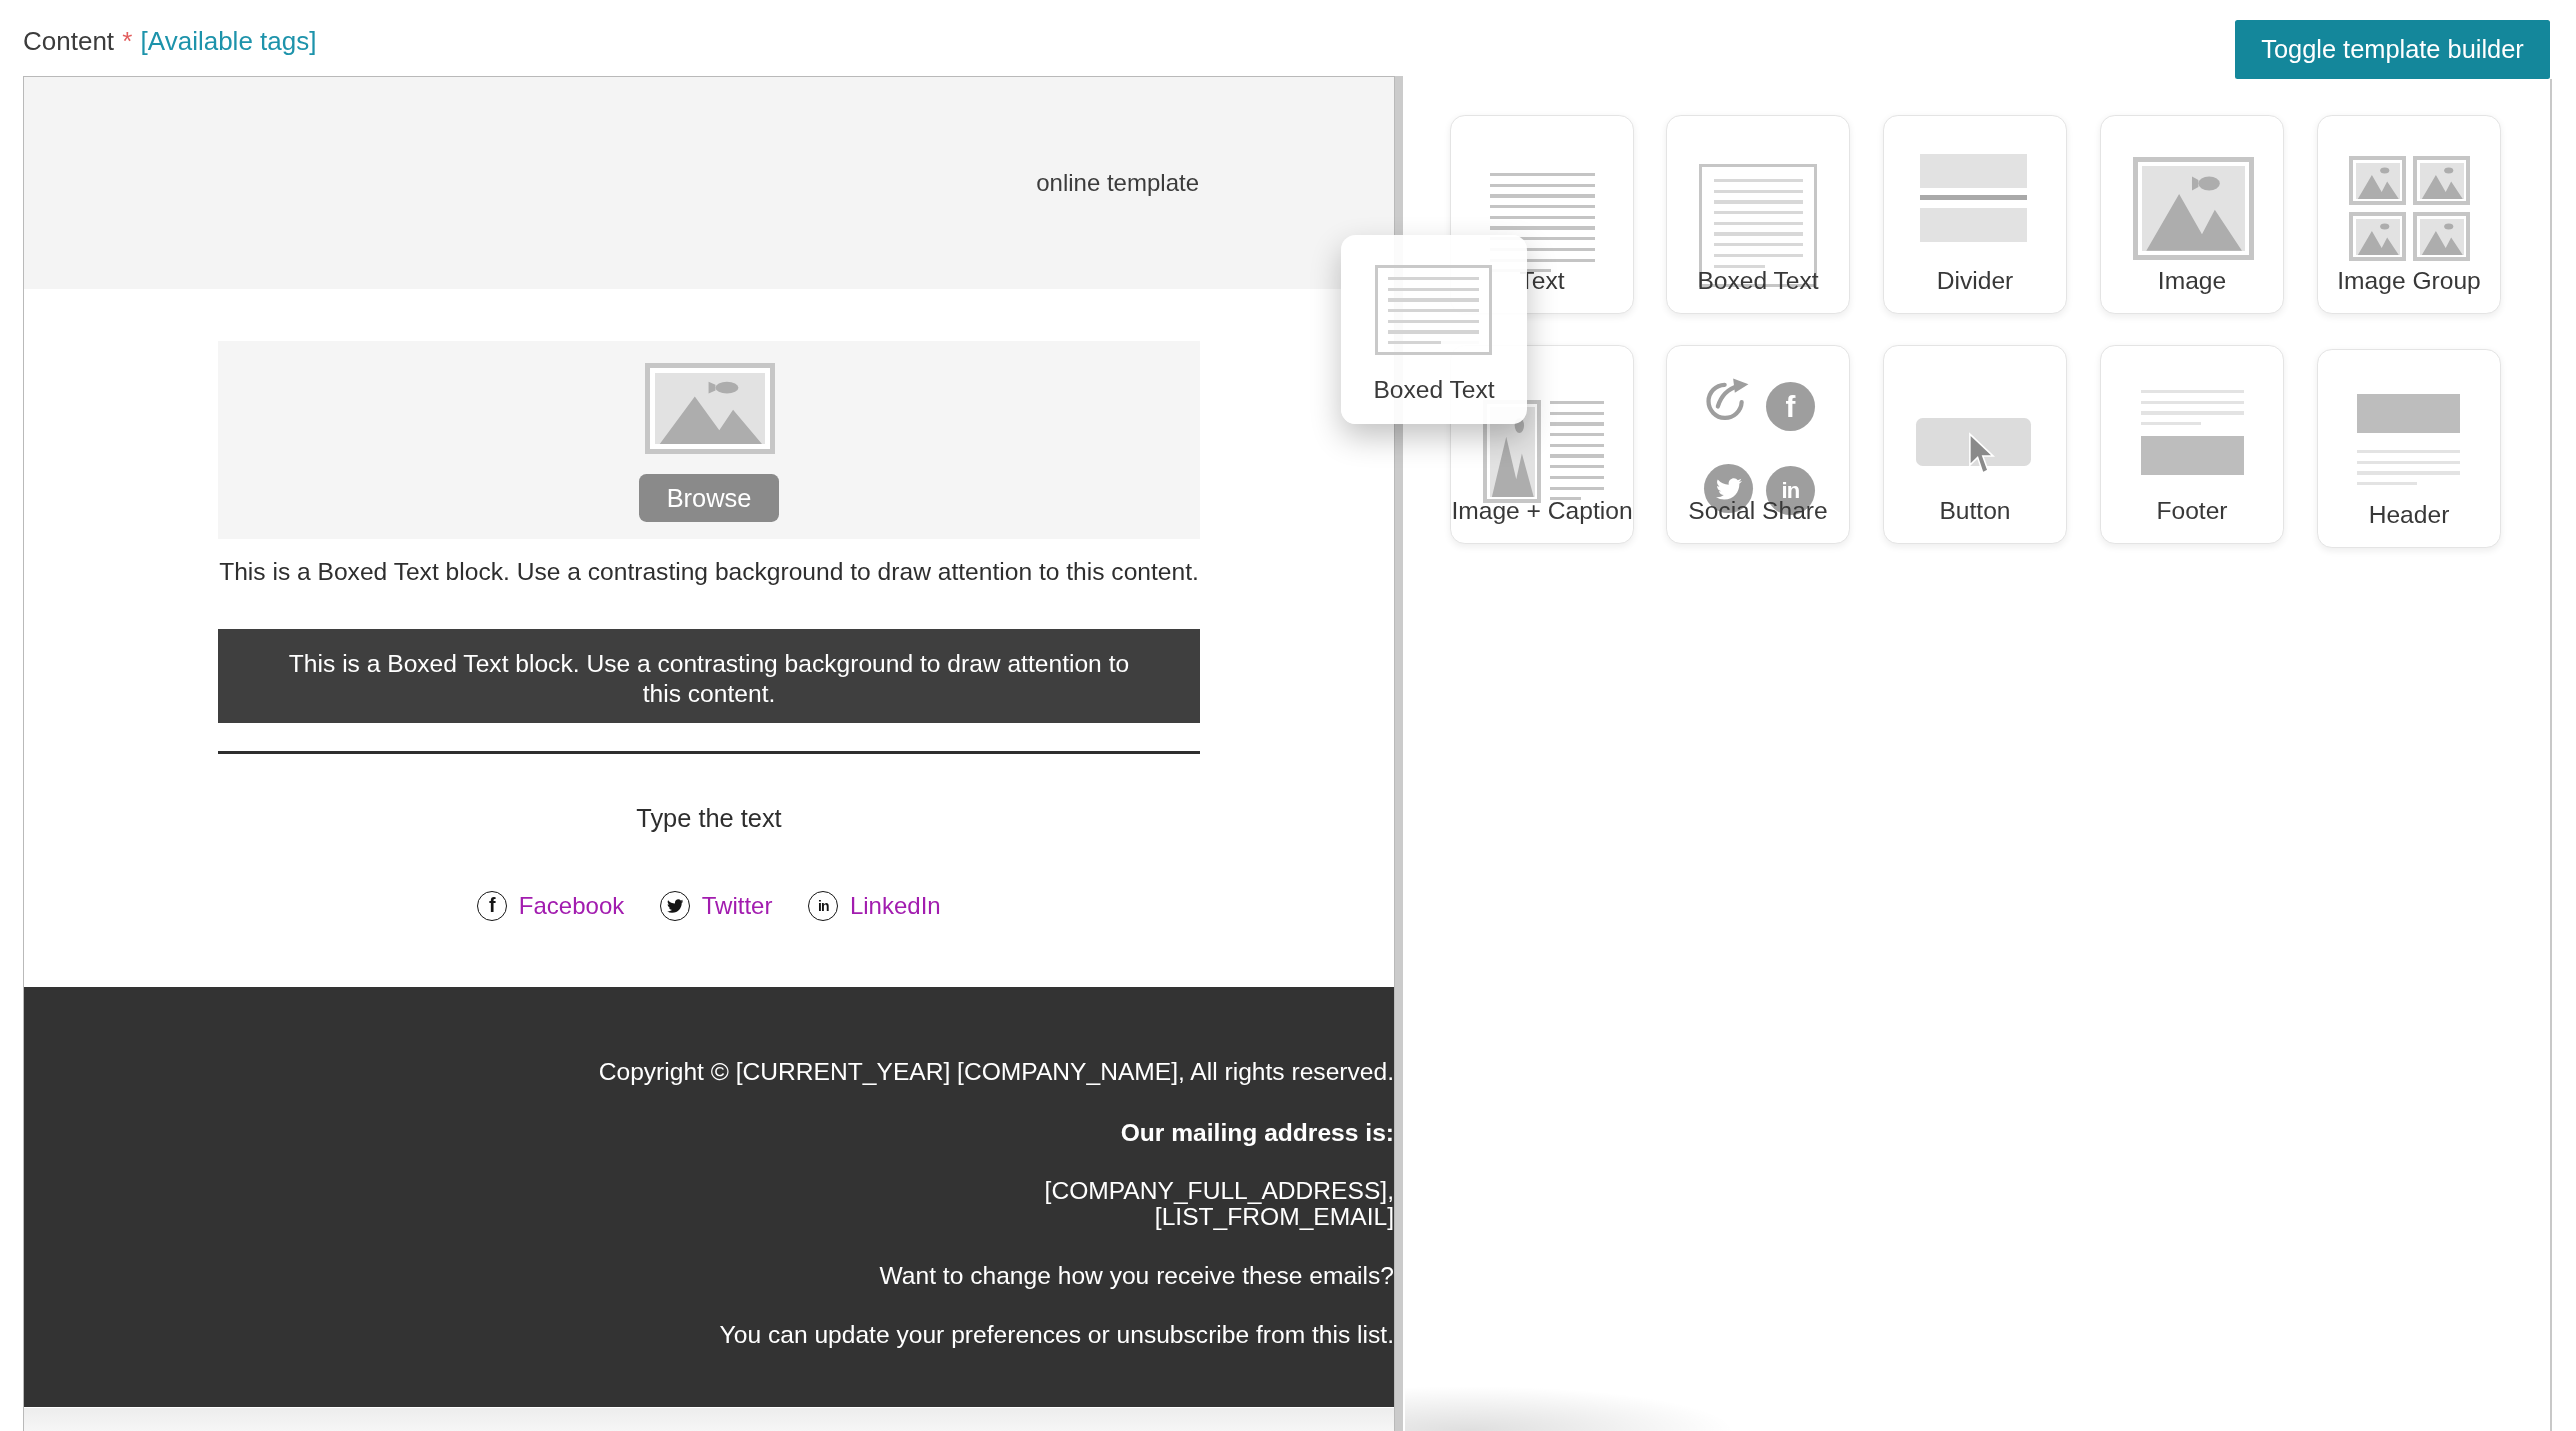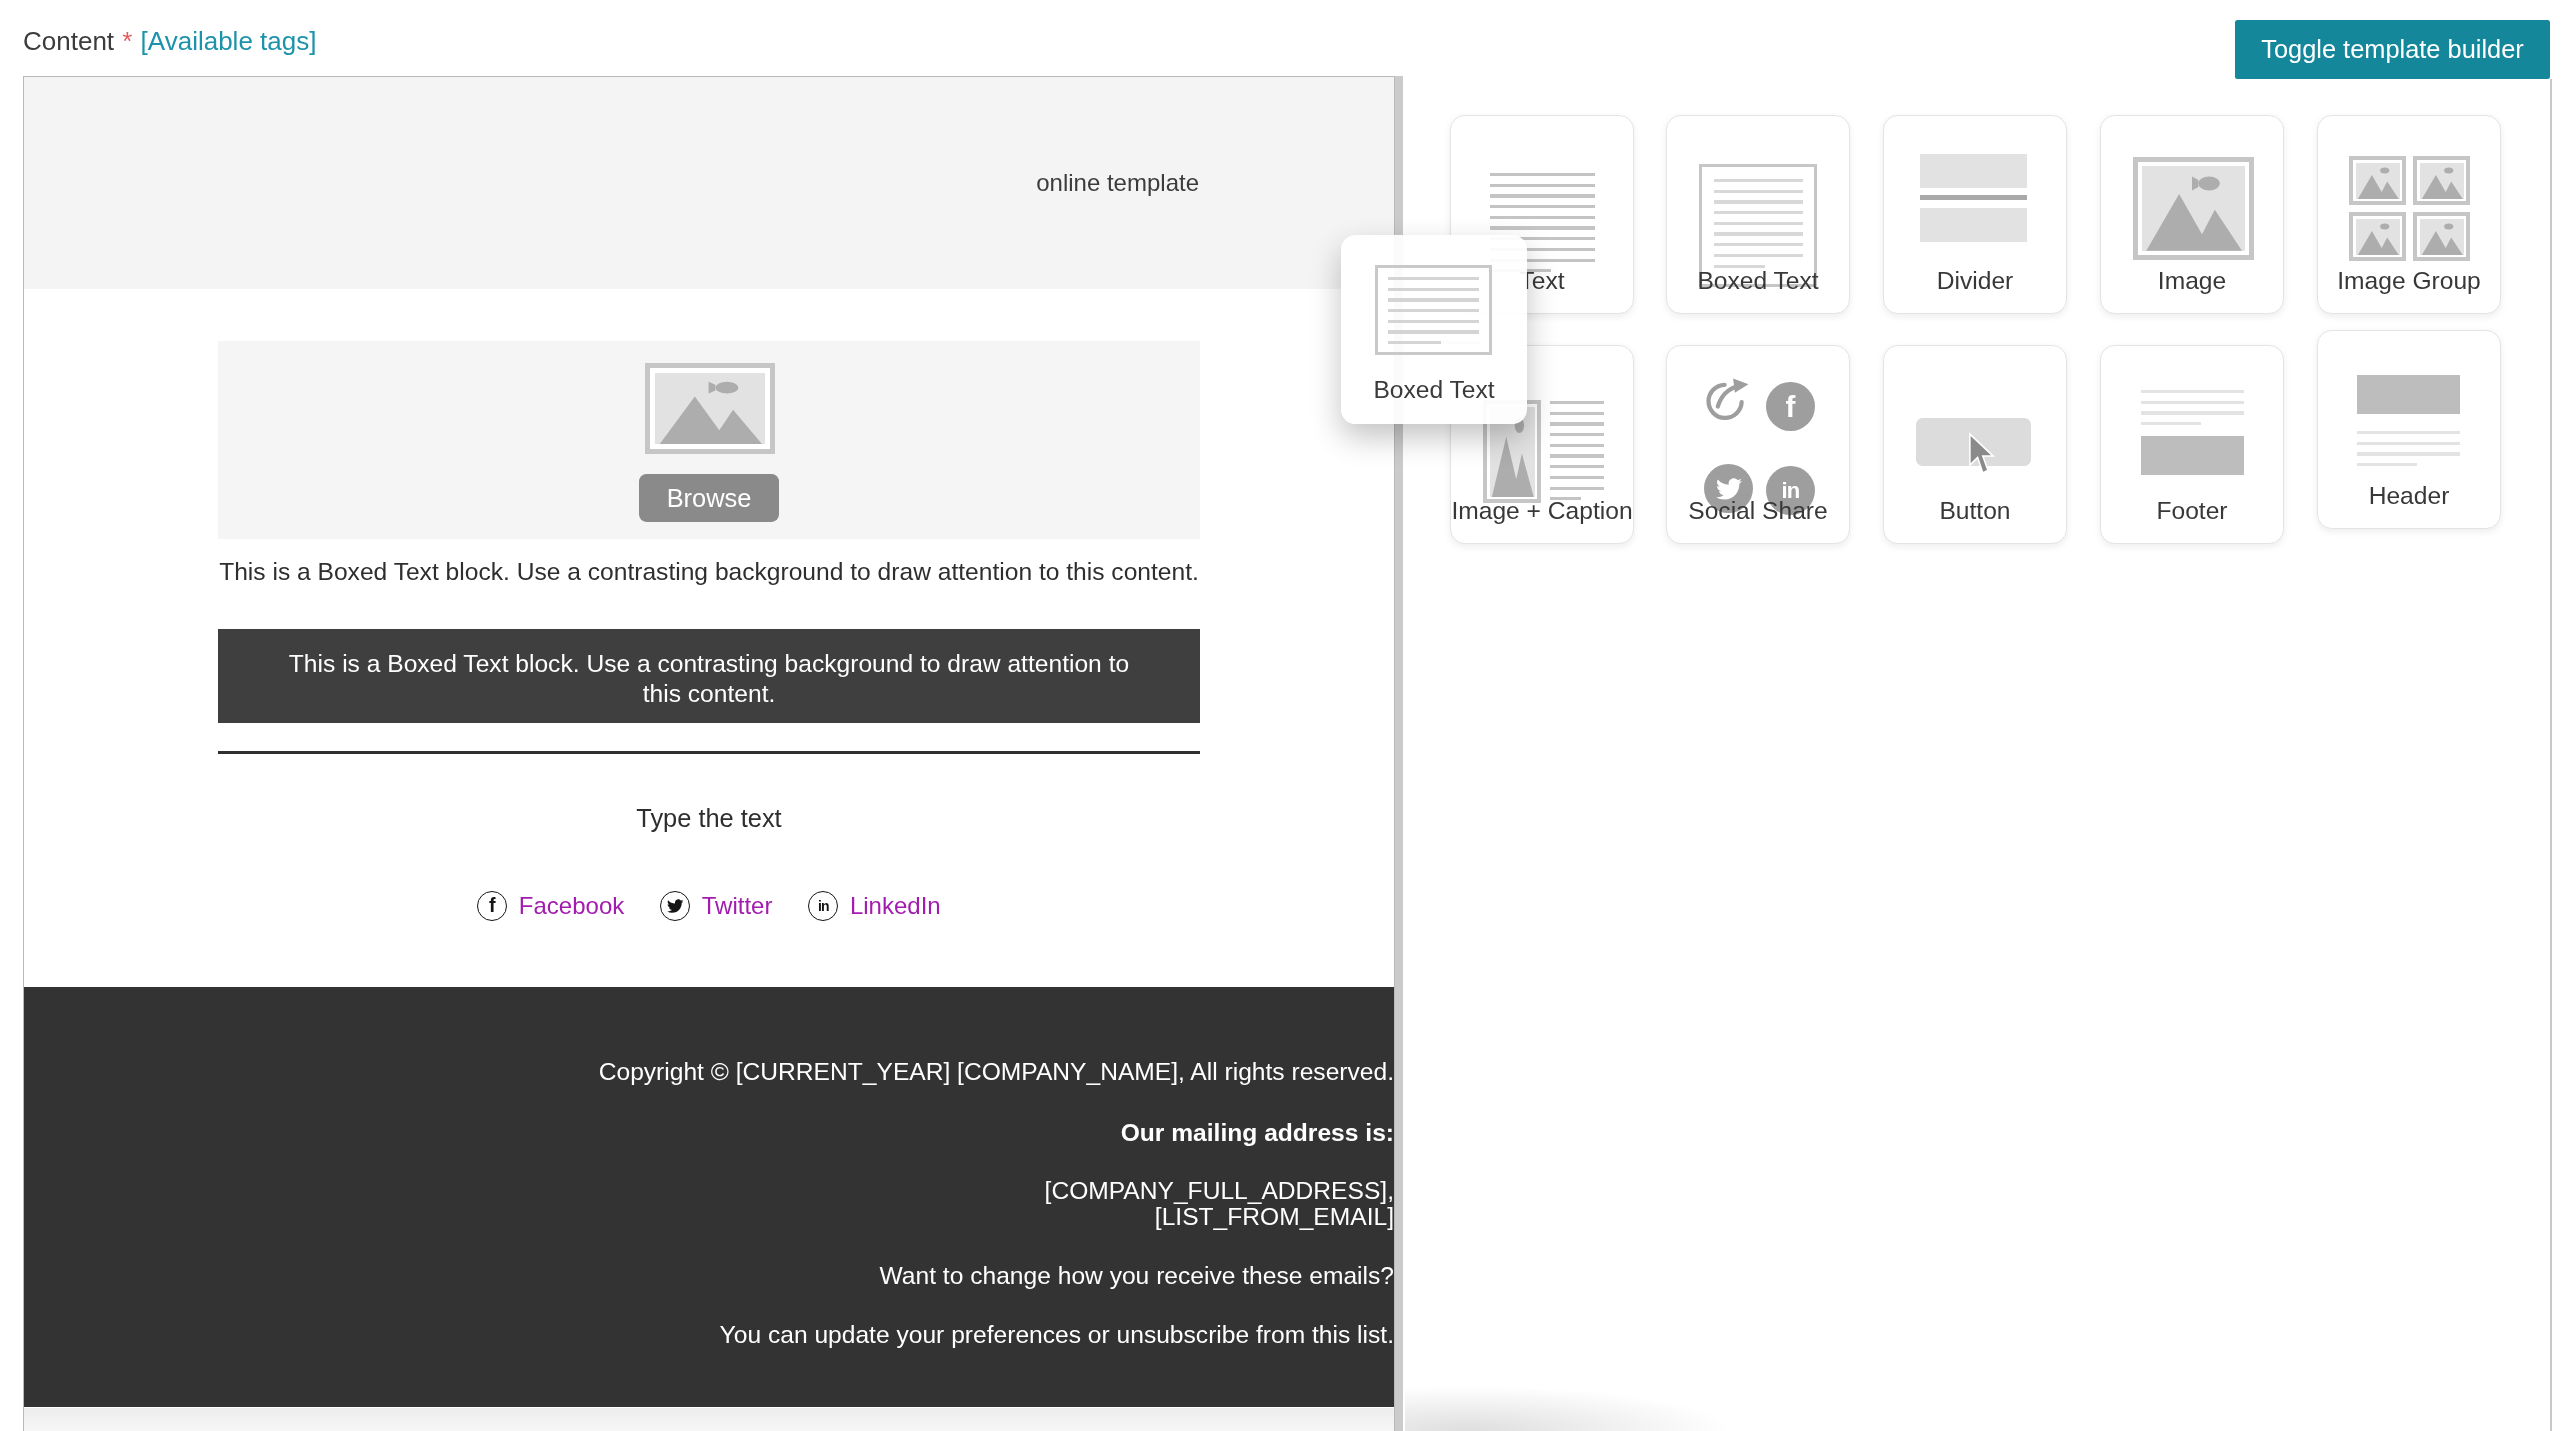--- a/index.html
+++ b/index.html
@@ -292,21 +292,21 @@
 <div class="abs card" style="left:2100px;top:345px;">
   <div>
     <div class="hlines" style="left:40px;top:44px;width:103px;height:35px;--lc:#e3e3e3;">
         <span class="cut"></span>
       </div>
     <div class="block-rect" style="left:40px;top:90px;width:103px;height:39px;"></div>
   </div>
   <div class="card-label">Footer</div>
 </div>
 
-<div class="abs card" style="left:2317px;top:330px;">
+<div class="abs card" style="left:2317px;top:349px;">
   <div>
     <div class="block-rect" style="left:39px;top:44px;width:103px;height:39px;"></div>
     <div class="hlines" style="left:39px;top:100px;width:103px;height:35px;--lc:#e3e3e3;">
         <span class="cut"></span>
       </div>
   </div>
   <div class="card-label">Header</div>
 </div>
 
 <div class="abs ghost">

